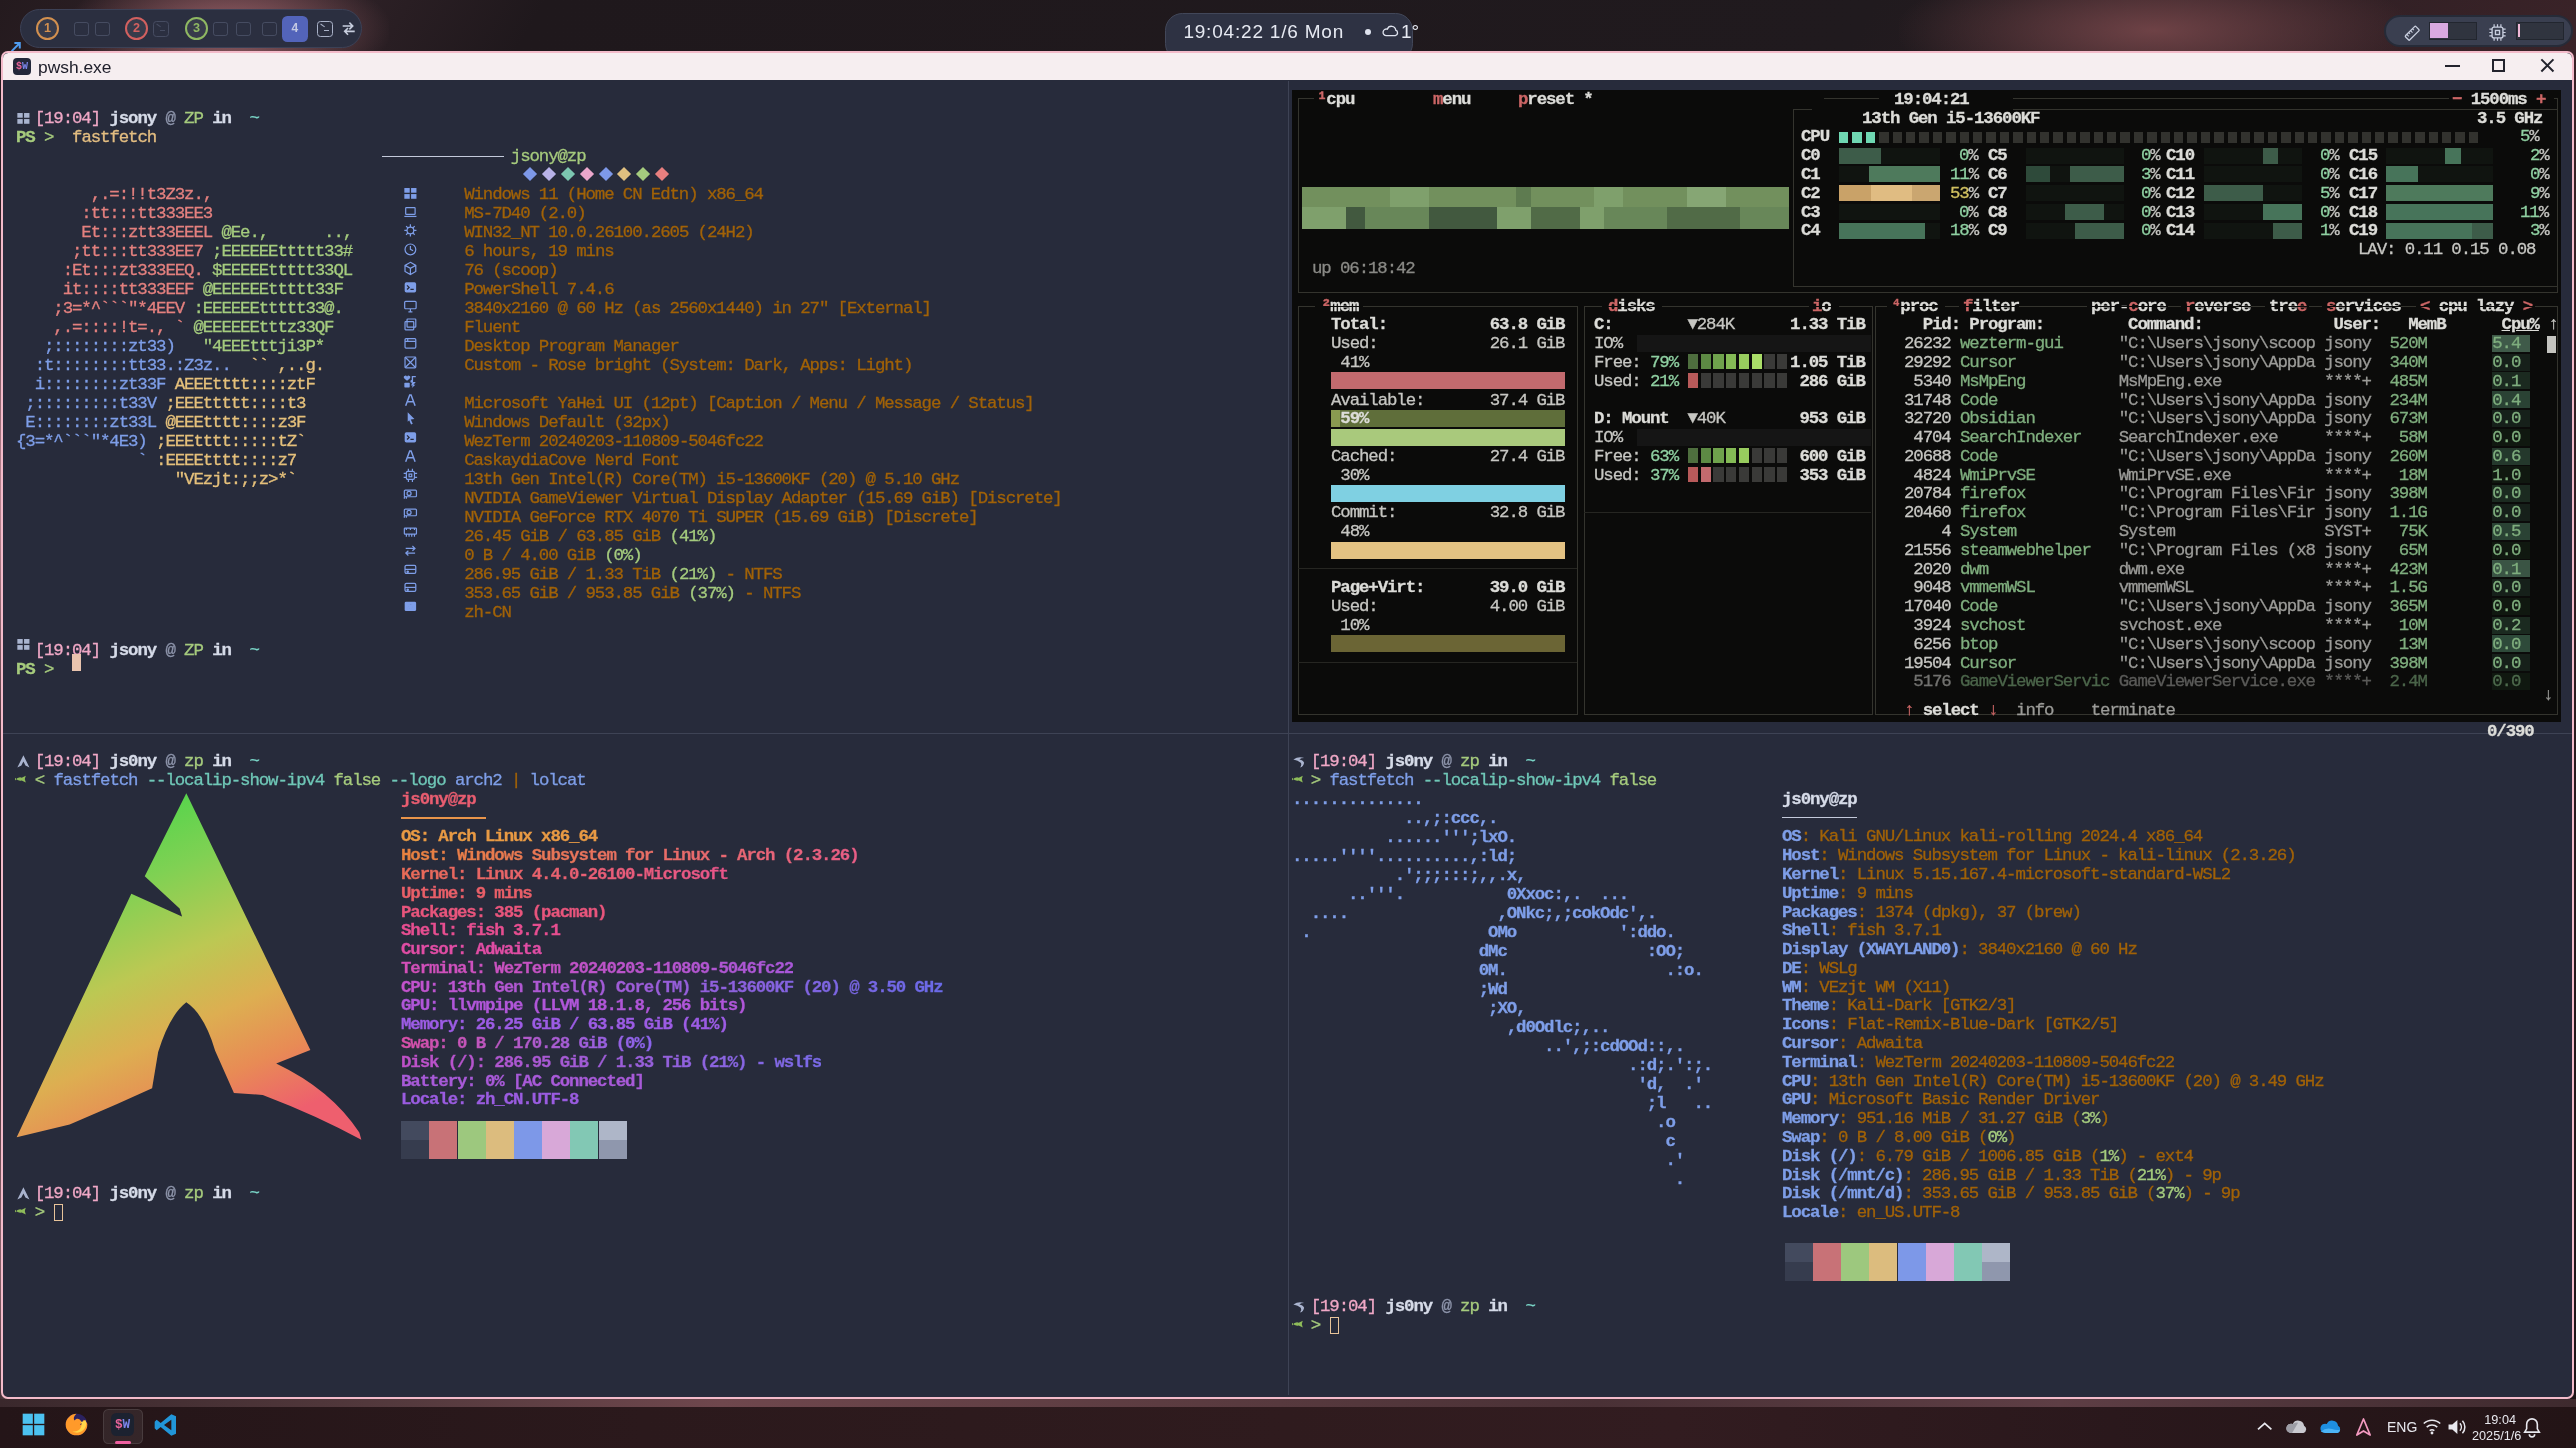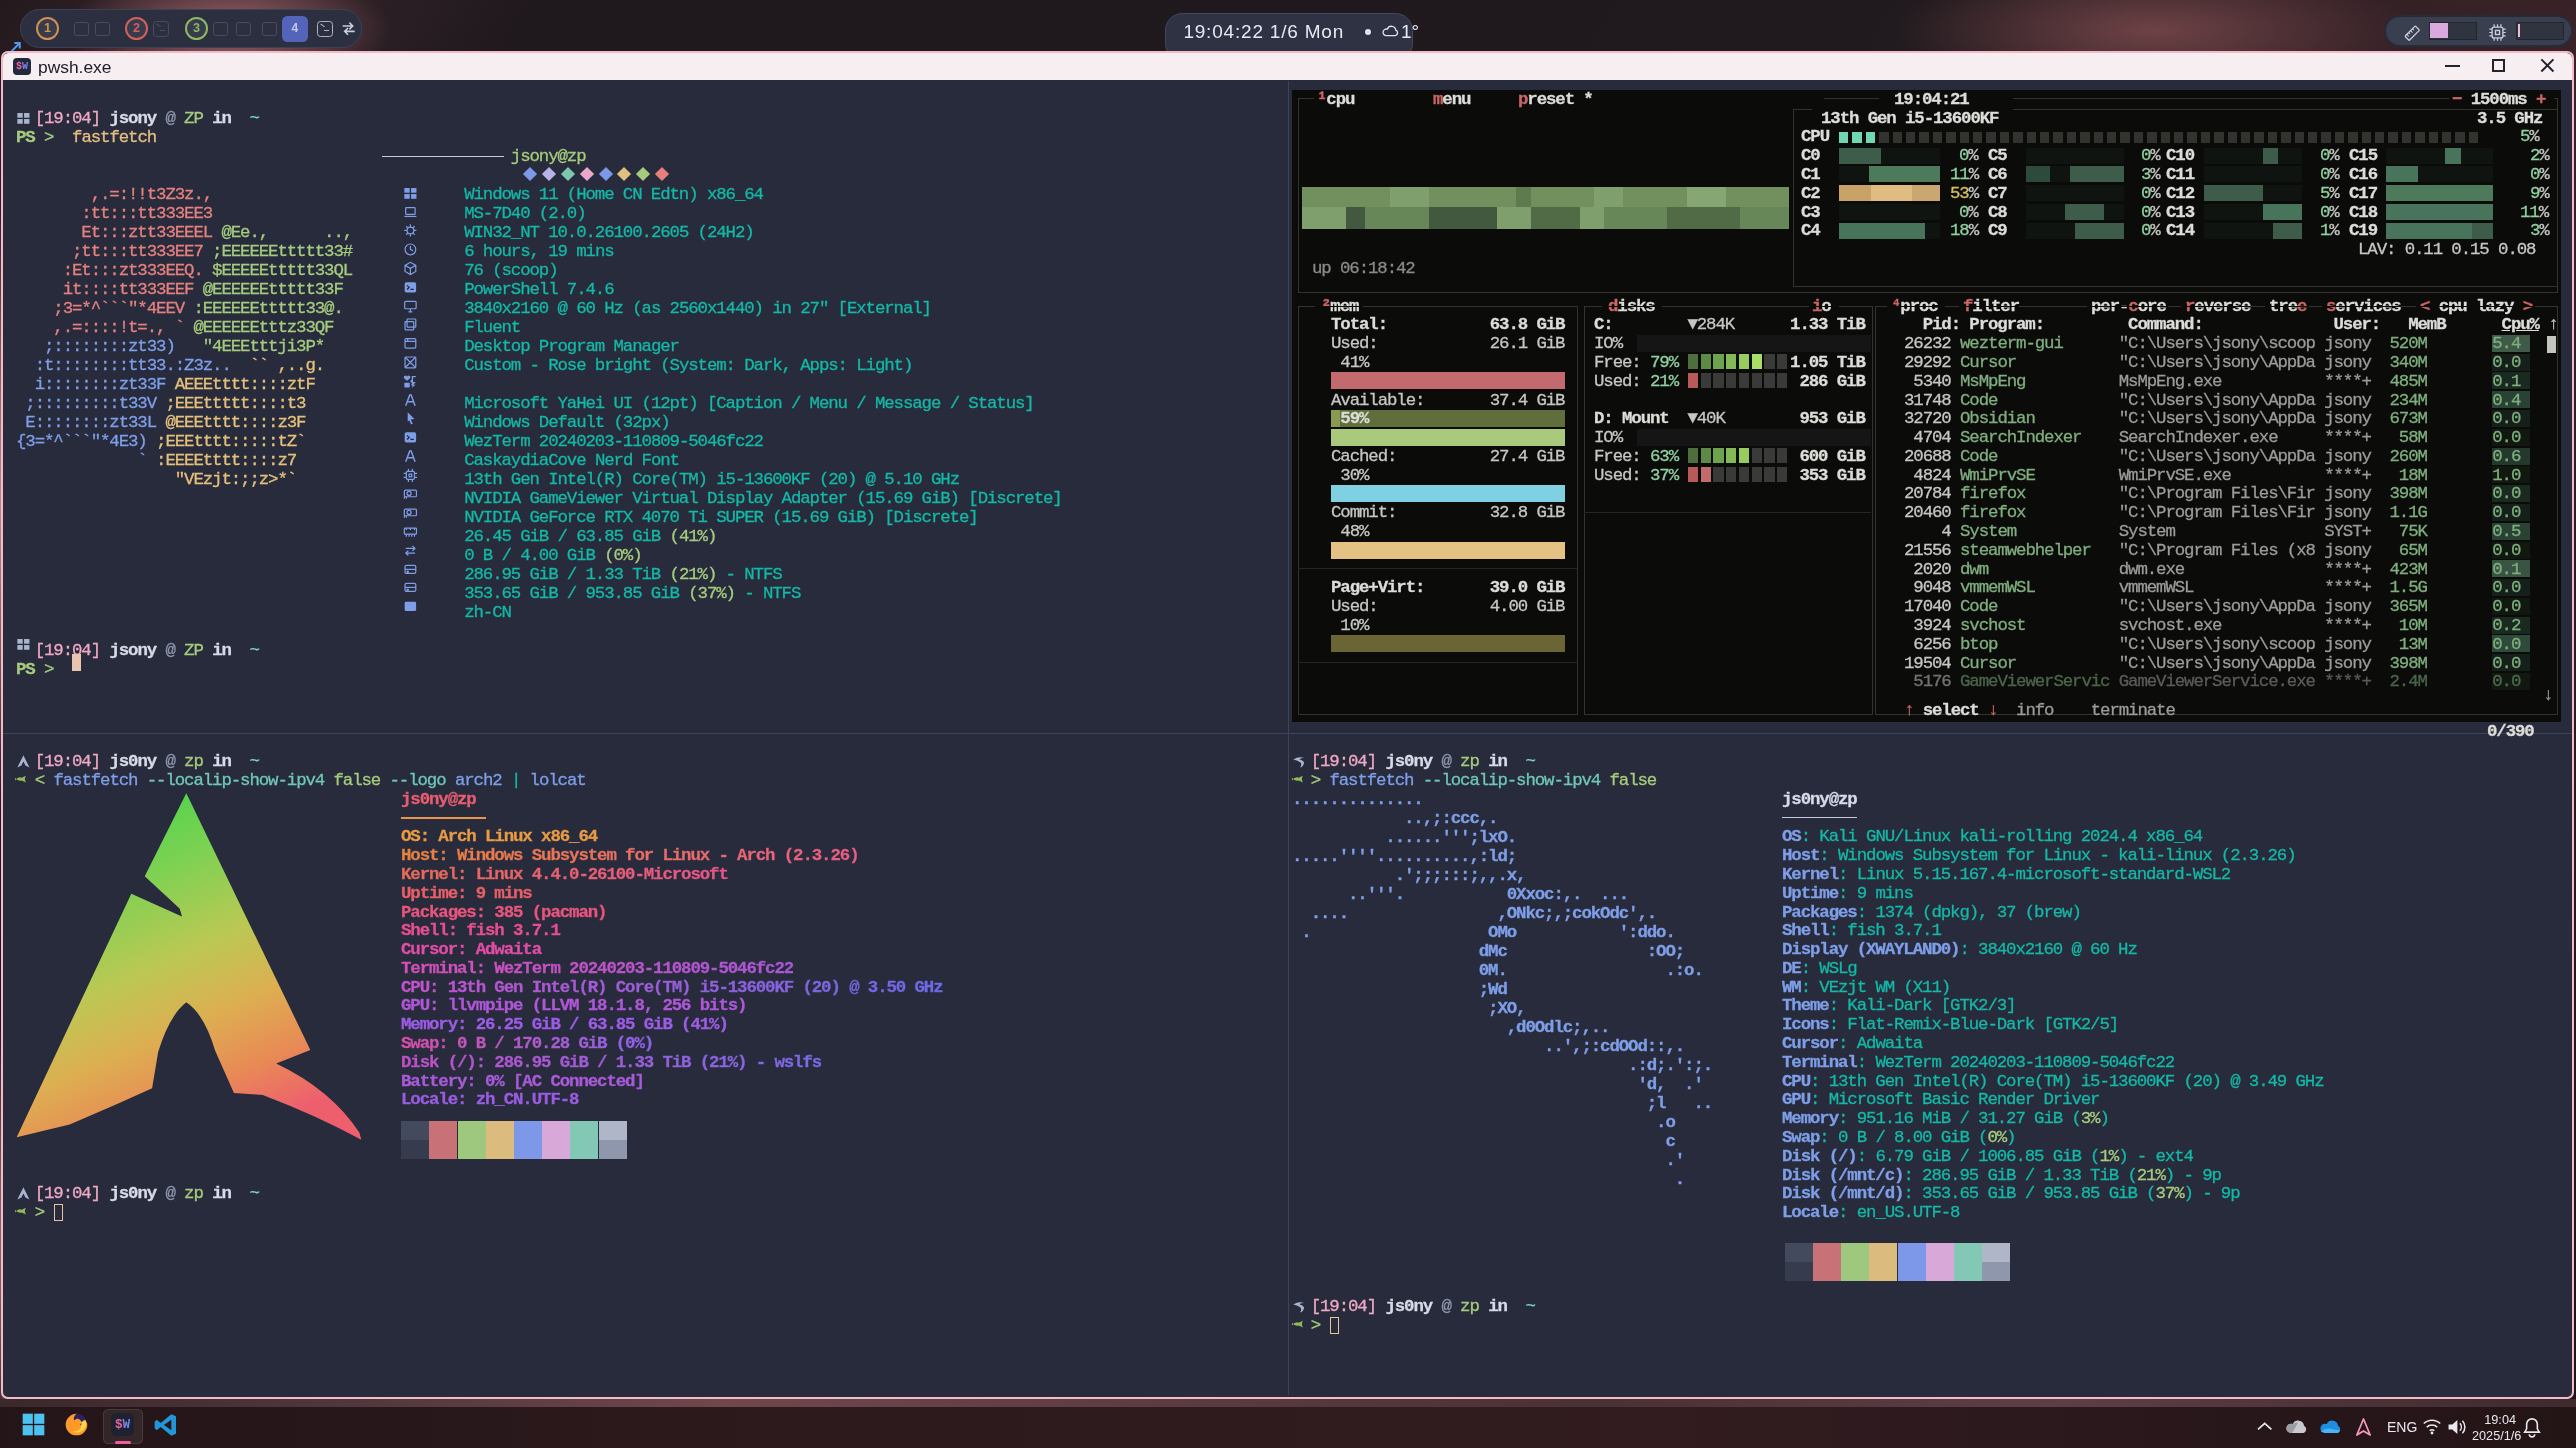--- a/index.html
+++ b/index.html
@@ -1,18 +1,18 @@
 <!DOCTYPE html>
 <html style="font-size:10.7px"><head><meta charset="utf-8"><style>
 *{box-sizing:border-box}
 html,body{margin:0;padding:0;width:2576px;height:1449px;overflow:hidden;background:#17121a}
 #root{position:absolute;inset:0;font-family:"Liberation Sans",sans-serif}
 pre,.pre{position:absolute;margin:0;font:17.4px/19px "Liberation Mono",monospace;letter-spacing:-1.1px;white-space:pre;color:#c3c9da;-webkit-text-stroke:0.3px currentColor}
 .w{color:#d6dbe8;font-weight:bold}
-.f{color:#14b8a6}
+.f{color:#a16207}
 .p{color:#f0a8c6}
 .g{color:#a6cb7d}
 .gb{color:#a6cb7d;font-weight:bold}
 .t{color:#79d4c6}
 .y{color:#e3bd81}
 .bl{color:#7e9ee8}
 .blb{color:#7e9ee8;font-weight:bold}
 .gy{color:#8d94aa}
 .lr{color:#e4807f}
 .lg{color:#a5cc7e}
@@ -267,21 +267,21 @@
     <div class="abs" style="left:1298px;top:662px;width:279px;height:0.7px;background:#262622"></div>
     <div class="abs" style="left:1314px;top:98px;width:510px;height:1.3px;background:#0b0b0a"></div>
     <div class="pre" style="left:1317px;top:90px"><span class="brd">¹</span><span class="bw">cpu</span></div>
     <div class="pre" style="left:1433px;top:90px"><span class="brd">m</span><span class="bw">enu</span></div>
     <div class="pre" style="left:1518px;top:90px"><span class="brd">p</span><span class="bw">reset *</span></div>
     <div class="abs" style="left:1879px;top:98px;width:134px;height:1.3px;background:#0b0b0a"></div>
     <div class="pre" style="left:1894px;top:90px"><span class="bw">19:04:21</span></div>
     <div class="abs" style="left:2449px;top:98px;width:105px;height:1.3px;background:#0b0b0a"></div>
     <div class="pre" style="left:2452px;top:90px"><span class="brd">− </span><span class="bw">1500ms</span><span class="brd"> +</span></div>
     <div class="abs" style="left:1812px;top:109px;width:201px;height:1.3px;background:#0b0b0a"></div>
-    <div class="pre" style="left:1821px;top:109px"><span class="bw">13th Gen i5-13600KF</span></div>
+    <div class="pre" style="left:1862px;top:109px"><span class="bw">13th Gen i5-13600KF</span></div>
     <div class="pre" style="left:2477px;top:109px"><span class="bw">3.5 GHz</span></div>
     <div class="pre" style="left:1801px;top:127px"><span class="bw">CPU</span></div>
     <div class="abs" style="left:1839px;top:132px;width:639px;height:11.4px;background:repeating-linear-gradient(90deg,transparent 0 9.4px,#0b0b0a 9.4px 13.4px),linear-gradient(90deg,#6fd8b2 0 36px,#32322e 36px 100%)"></div>
     <div class="pre" style="left:2520px;top:127px"><span class="bgn">5</span><span class="bfg">%</span></div>
     <div class="abs" style="left:1839px;top:148px;width:101px;height:16px;background:linear-gradient(90deg,#3d5c49 0% 42%,#101410 42% 100%)"></div>
     <div class="abs" style="left:1839px;top:166px;width:101px;height:16px;background:linear-gradient(90deg,#101410 0% 30%,#4e7a5c 30% 100%)"></div>
     <div class="abs" style="left:1839px;top:185px;width:101px;height:16px;background:linear-gradient(90deg,#c9a268 0% 32%,#e0bc82 32% 72%,#caa670 72% 100%)"></div>
     <div class="abs" style="left:1839px;top:204px;width:101px;height:16px;background:linear-gradient(90deg,#101410 0% 100%)"></div>
     <div class="abs" style="left:1839px;top:223px;width:101px;height:16px;background:linear-gradient(90deg,#47745a 0% 85%,#101410 85% 100%)"></div>
     <div class="abs" style="left:2026px;top:148px;width:98px;height:16px;background:linear-gradient(90deg,#101410 0% 100%)"></div>

